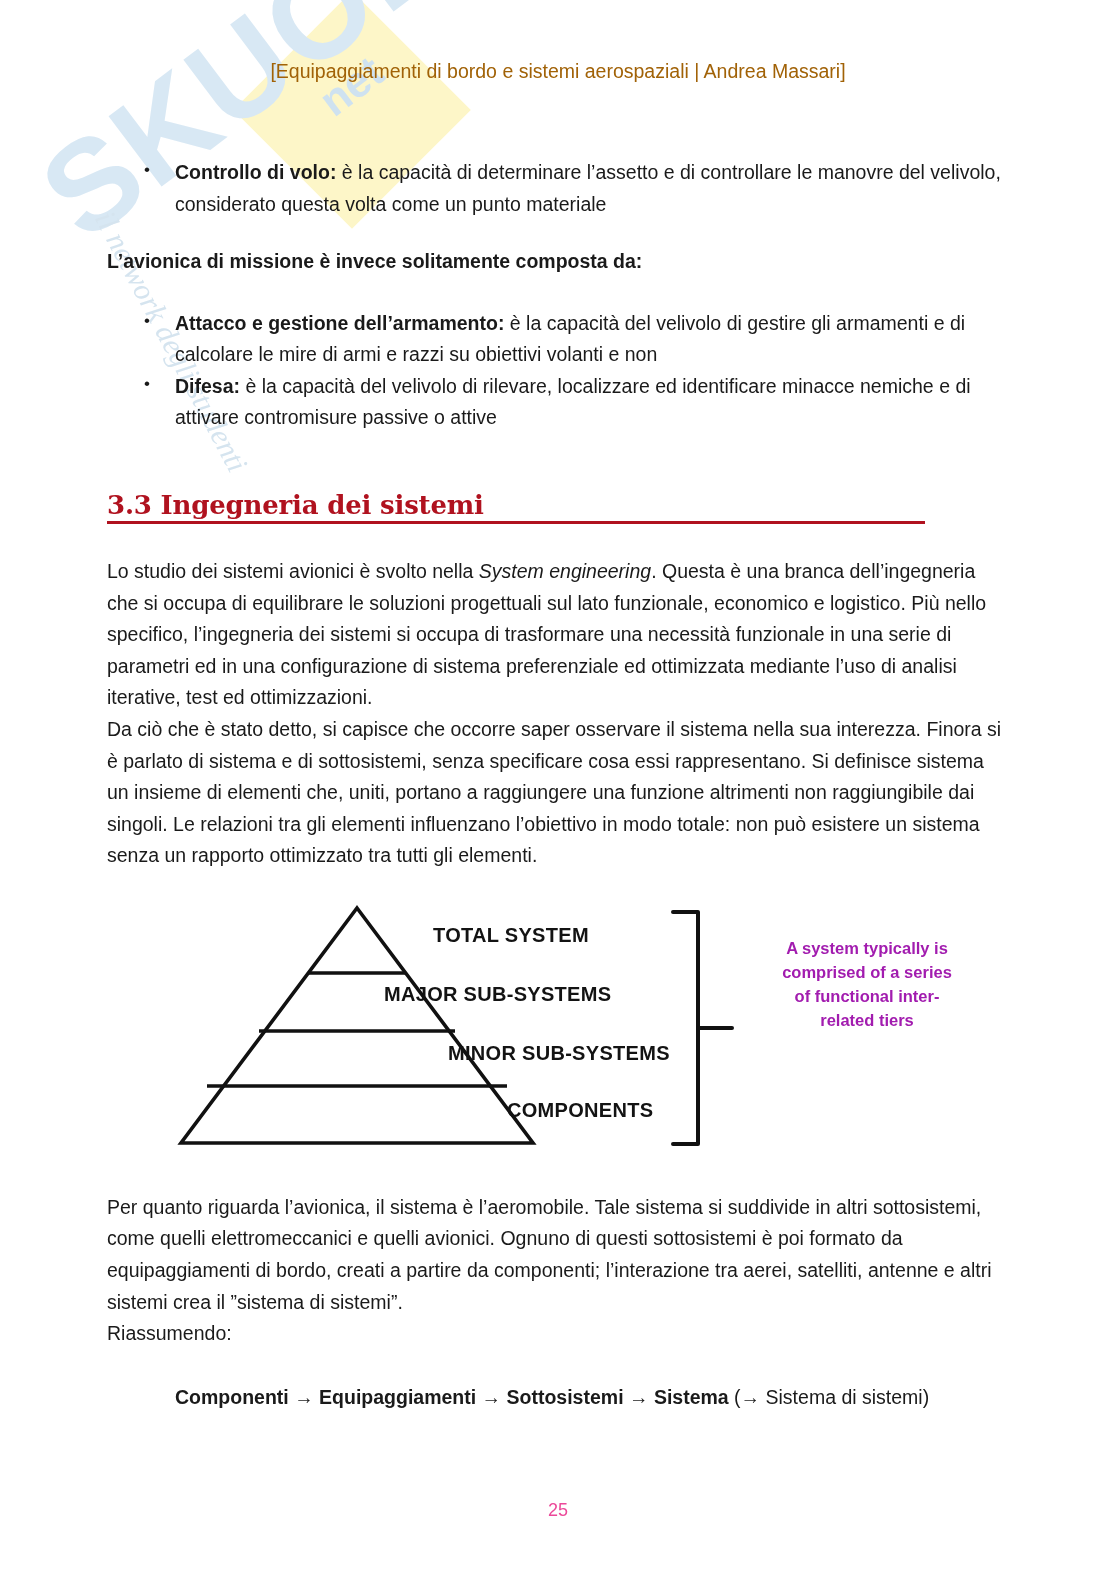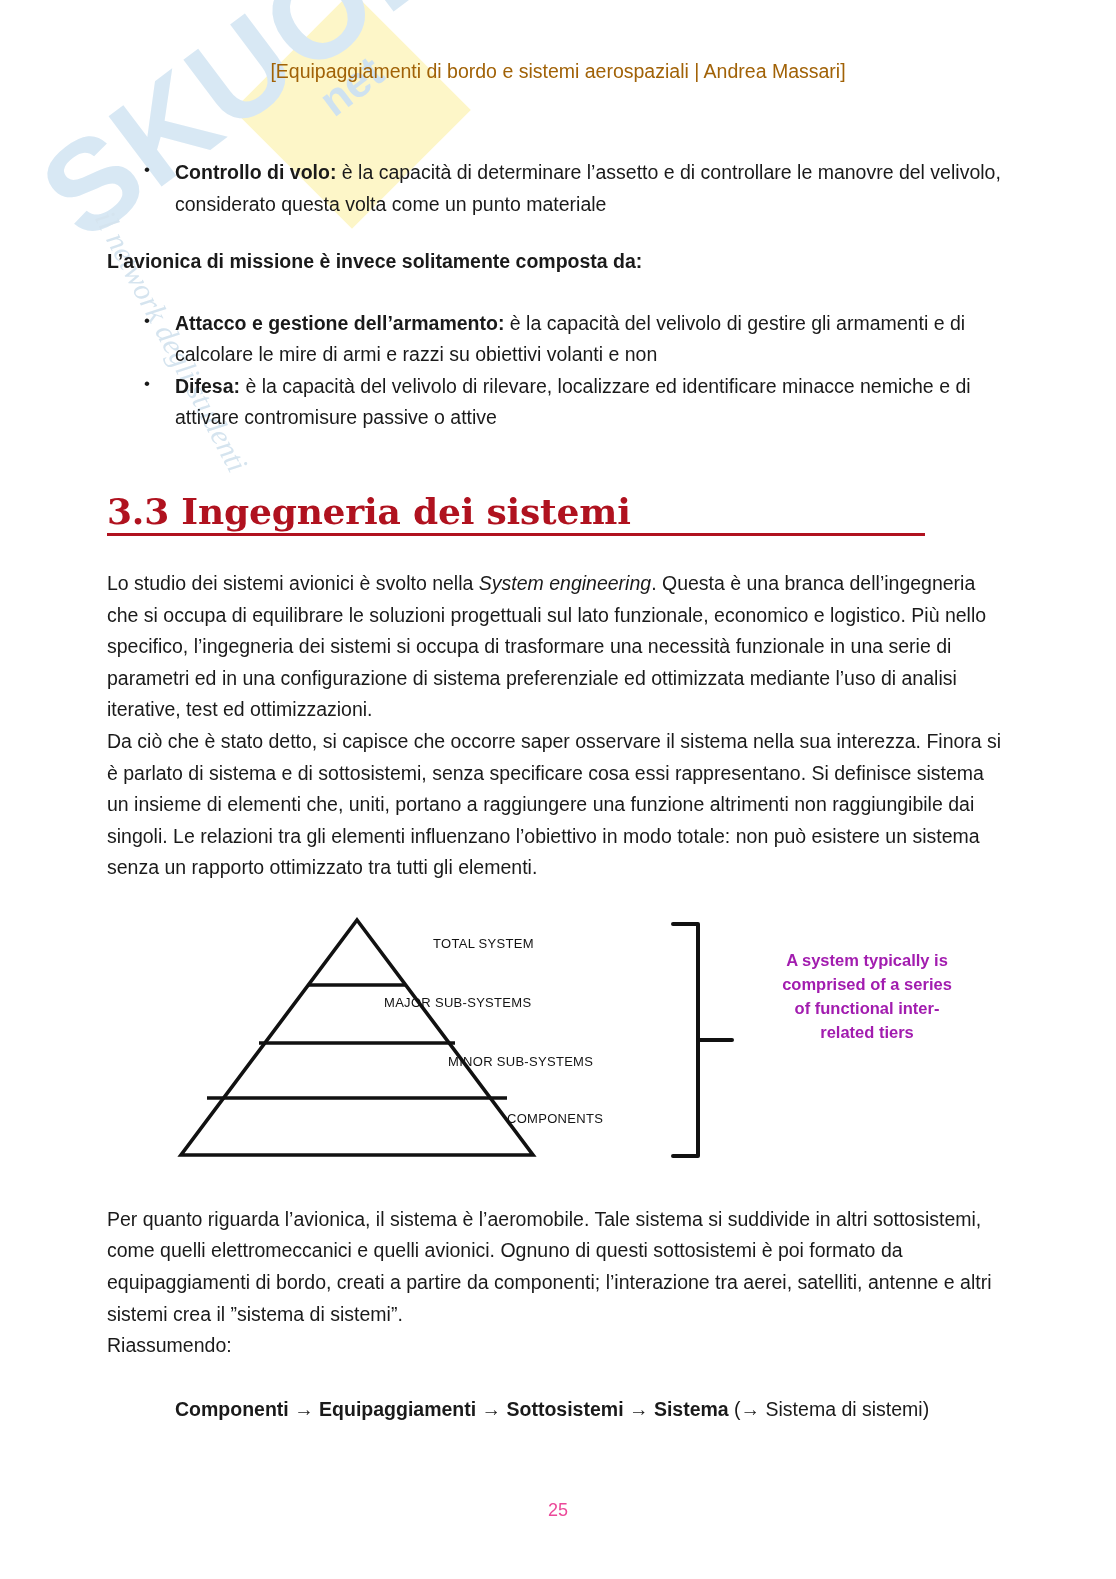--- a/index.html
+++ b/index.html
@@ -126,21 +126,21 @@
   }
 
   
   .sec-head-wrap {
     position: relative;
     margin-top: 0;
   }
   .sec-head {
     font-family: "DejaVu Serif", serif;
     font-weight: bold;
-    font-size: 36px;
+    font-size: 26px;
     color: #b0121f;
     letter-spacing: -0.2px;
     display: inline-block;
     padding-bottom: 4px;
     white-space: nowrap;
   }
   .sec-rule {
     position: absolute;
     left: 0;
     bottom: 0;
@@ -152,22 +152,22 @@
   
   .figure {
     position: relative;
     width: 898px;
     height: 262px;
   }
   .figure svg { display: block; }
   .fig-label {
     position: absolute;
     font-family: "Liberation Sans", sans-serif;
-    font-weight: normal;
-    font-size: 13px;
+    font-weight: bold;
+    font-size: 20px;
     letter-spacing: 0.3px;
     color: #131313;
     white-space: nowrap;
   }
   .fig-caption {
     position: absolute;
     left: 672px;
     top: 36px;
     width: 176px;
     text-align: center;

